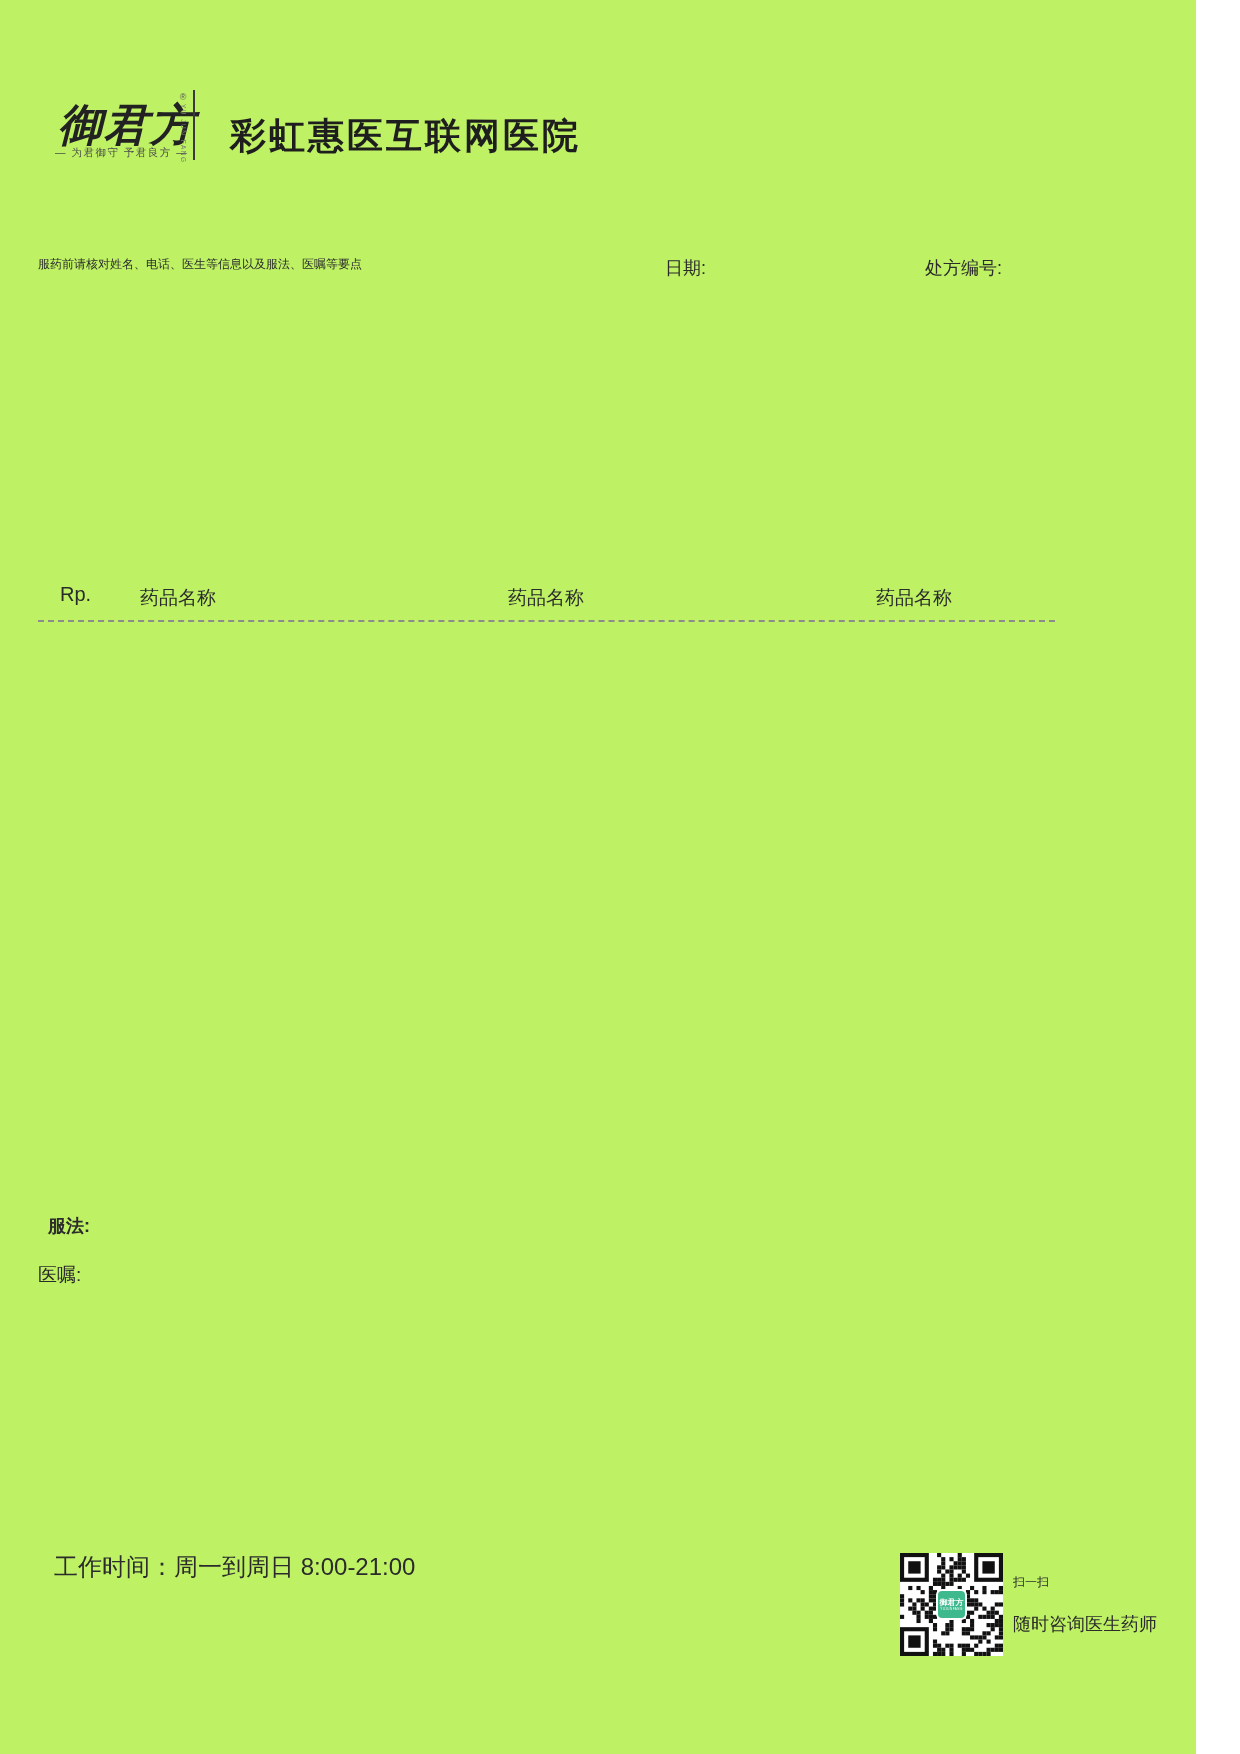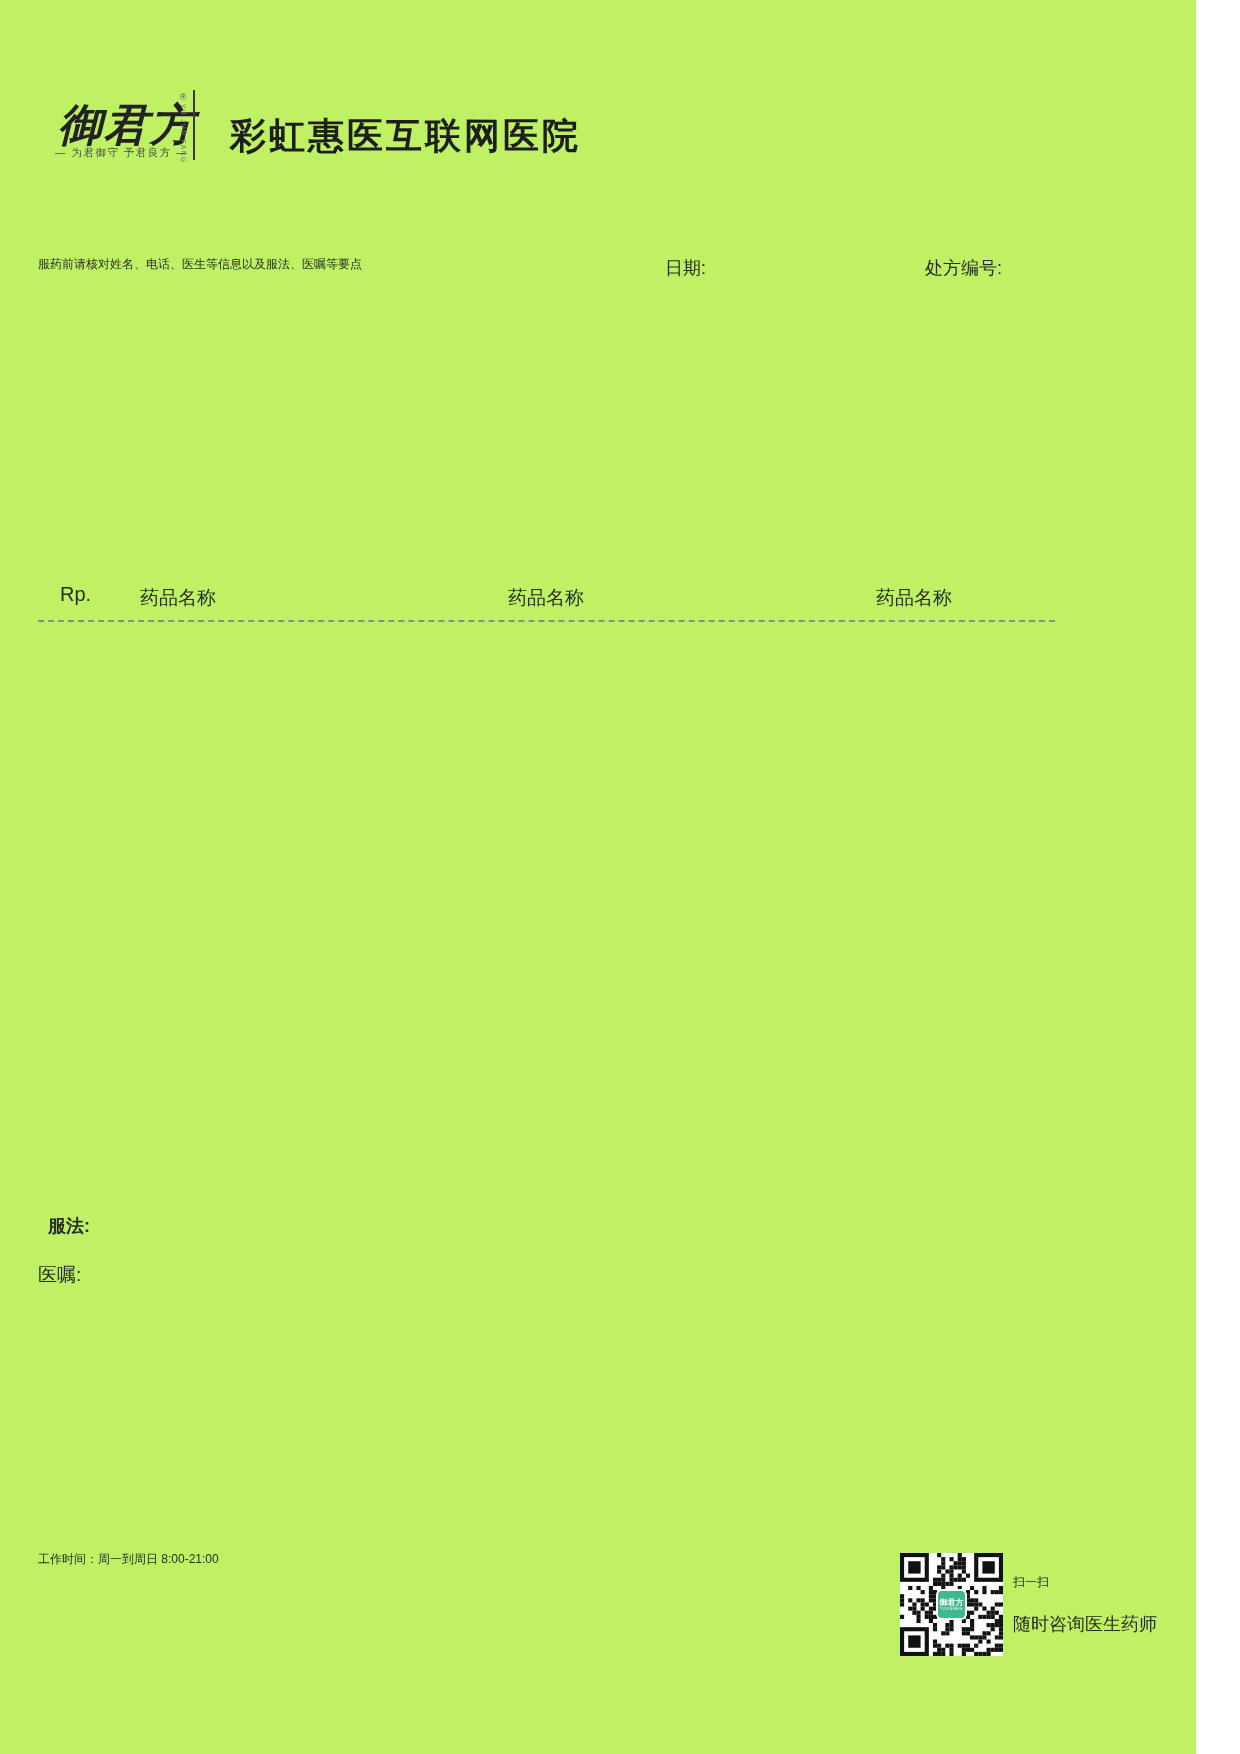--- a/index.html
+++ b/index.html
@@ -105,21 +105,21 @@
   }
   .sign-vdiv { position:absolute; left:225px; top:0; bottom:0; width:2px; background:#2b2b2b; }
   .s-label { position:absolute; font-size:19px; white-space:nowrap; }
   .sl-doctor { left:19px;  top:26px; }
   .sl-review { left:250px; top:26px; }
   .sl-dose   { left:517px; top:26px; }
   .sl-fee    { left:250px; top:92px; }
   .sl-total  { left:517px; top:92px; }
 
   
-  .foot-line { position:absolute; left:38px; font-size:12px; white-space:nowrap; }
+  .foot-line { position:absolute; left:54px; font-size:24px; white-space:nowrap; }
   .fl1 { top:1551px; } .fl2 { top:1586px; } .fl3 { top:1621px; }
 
   .qr-wrap { left:900px; top:1553px; width:103px; height:103px; }
   .qr-wrap svg { display:block; width:103px; height:103px; }
   .qr-badge {
     position:absolute; left:36px; top:36px;
     width:31px; height:31px;
     border-radius:6px;
     border:2px solid #ffffff;
     display:flex; flex-direction:column; align-items:center; justify-content:center;

